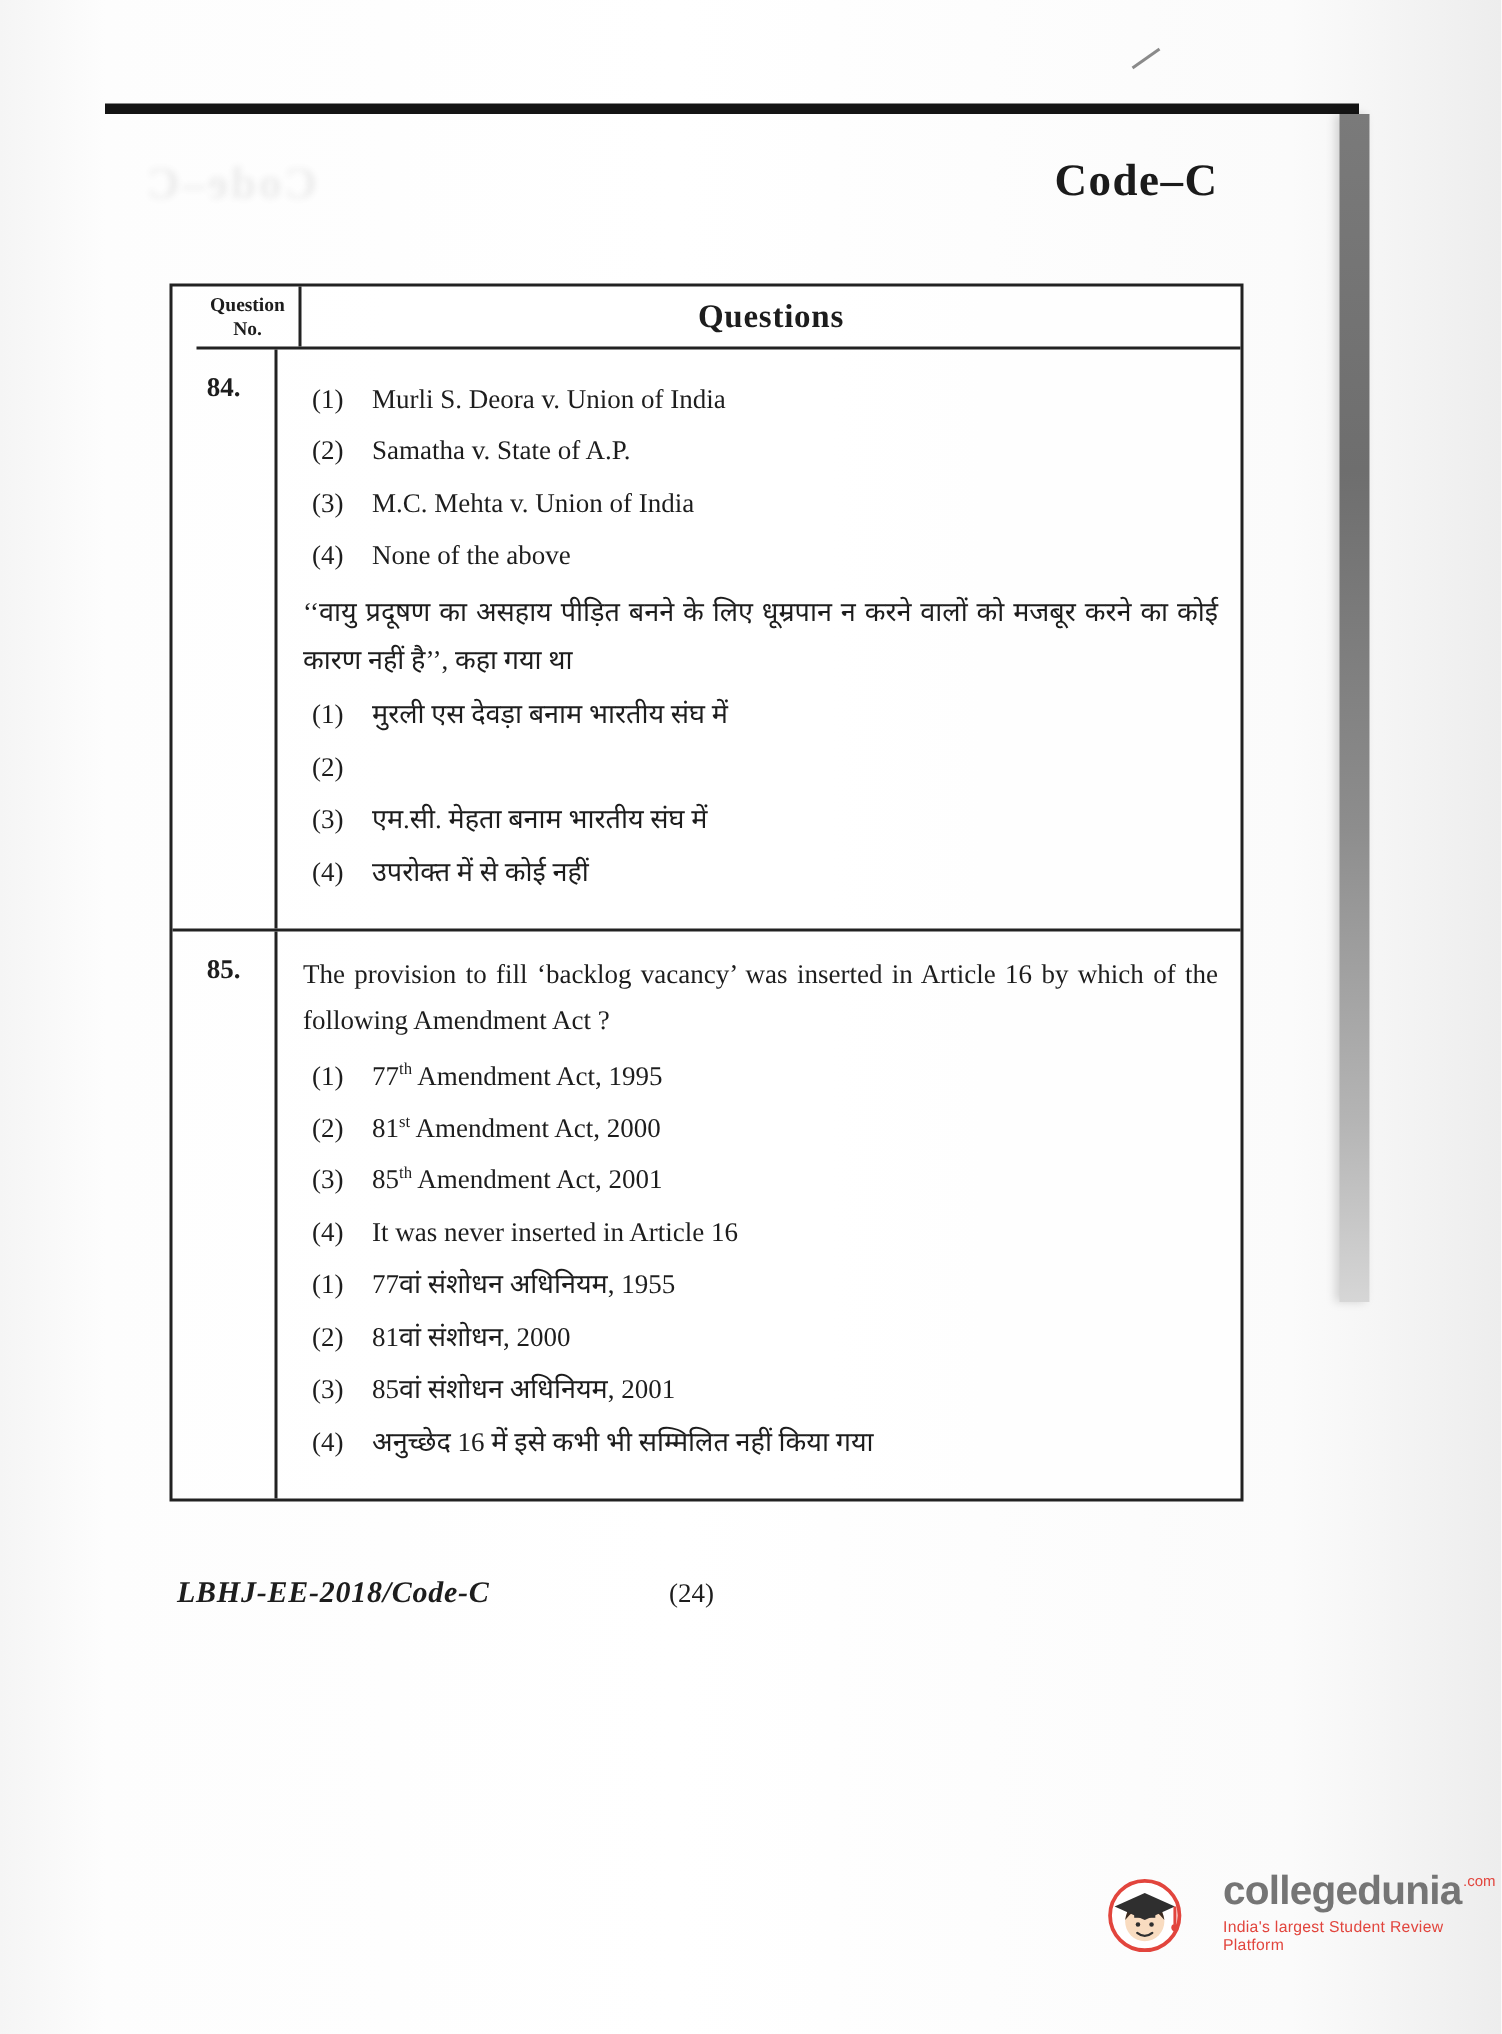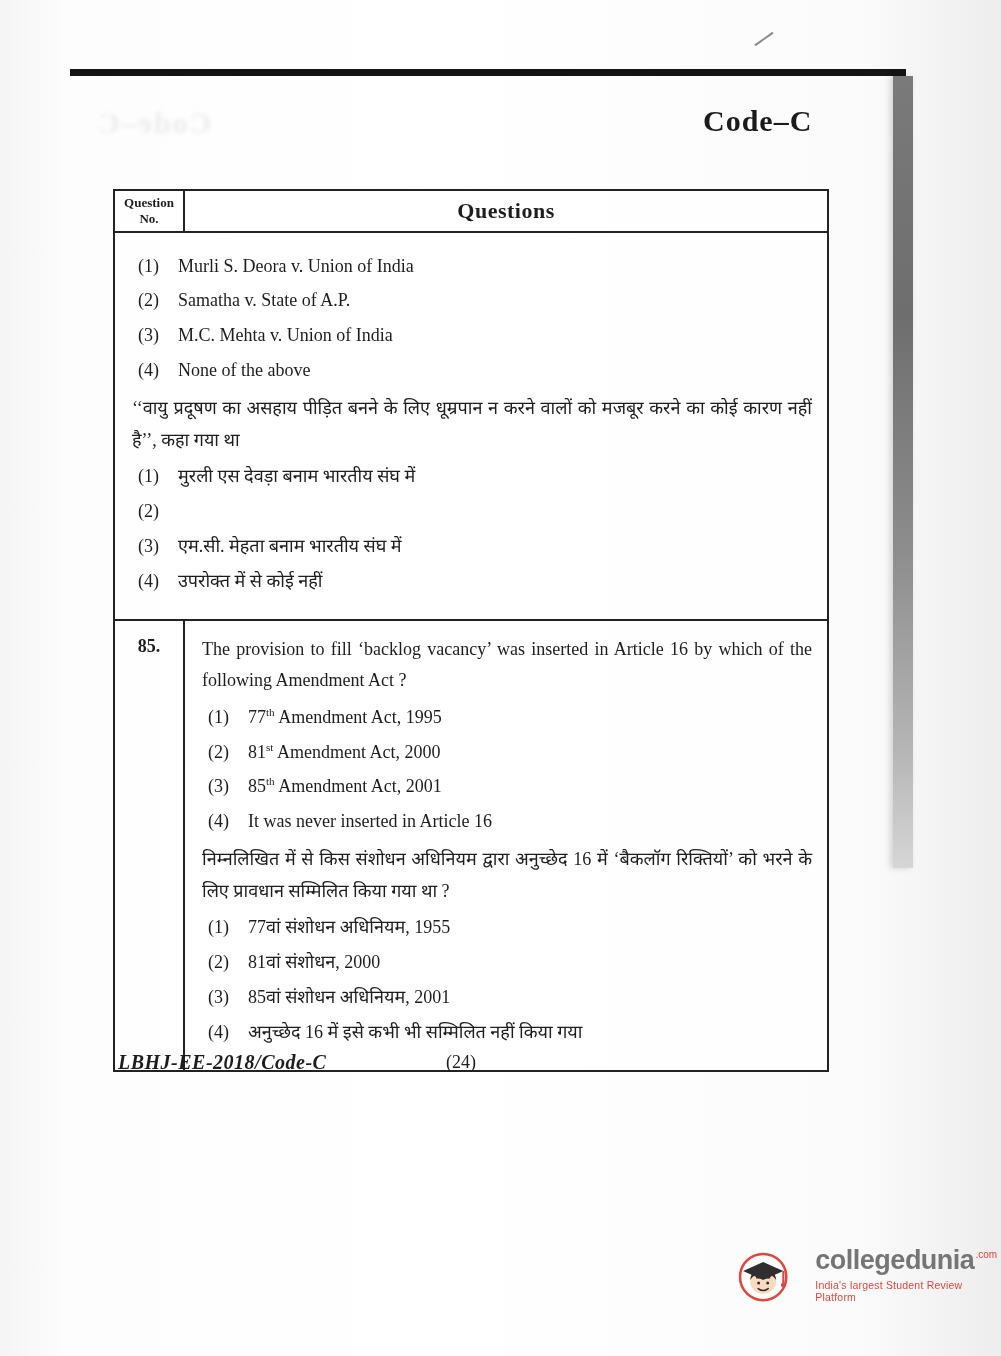--- a/index.html
+++ b/index.html
@@ -34,21 +34,21 @@
     color:#555; opacity:0.10; filter:blur(2px); transform:scaleX(-1);
   }
   .code-label {
     position:absolute; left:703px; top:104px;
     font-size:30px; font-weight:bold; letter-spacing:1px; color:#1b1b1b;
   }
   .qtable {
     position:absolute; left:113px; top:189px; width:716px;
     border:2px solid #222; background:rgba(255,255,255,0.65);
   }
-  .thead { display:flex; border-bottom:2px solid #222; }
+  .thead { display:flex; border-bottom:2px solid #222;margin-left:16px; }
   .th-no {
     width:70px; border-right:2px solid #222;
     font-size:13px; font-weight:bold; text-align:center;
     padding:4px 2px 3px 2px; line-height:1.25;
   }
   .th-q {
     flex:1; display:flex; align-items:center; justify-content:center;
     font-size:22px; font-weight:bold; letter-spacing:0.5px; padding:6px 0;
   }
   .qrow { display:flex; }
@@ -95,20 +95,21 @@
   <div class="qtable">
     <div class="thead">
       <div class="th-no">
         <span>Question</span><br>
         <span>No.</span>
       </div>
       <div class="th-q">Questions</div>
     </div>
 
     <div class="qrow bordered">
+      <div class="qno">84.</div>
       <div class="qbody">
 
         <div class="opt">
           <span class="opt-num">(1)</span>
           <span class="opt-text">Murli S. Deora v. Union of India</span>
         </div>
         <div class="opt">
           <span class="opt-num">(2)</span>
           <span class="opt-text">Samatha v. State of A.P.</span>
         </div>
@@ -156,21 +157,20 @@
         </div>
         <div class="opt">
           <span class="opt-num">(3)</span>
           <span class="opt-text"><span>85</span><sup>th</sup><span> Amendment Act, 2001</span></span>
         </div>
         <div class="opt">
           <span class="opt-num">(4)</span>
           <span class="opt-text"><span>It was never inserted in Article 16</span><sup></sup><span></span></span>
         </div>
 
-        <div class="stem hi">निम्नलिखित में से किस संशोधन अधिनियम द्वारा अनुच्छेद 16 में ‘बैकलॉग रिक्तियों’ को भरने के लिए प्रावधान सम्मिलित किया गया था ?</div>
 
         <div class="opt">
           <span class="opt-num">(1)</span>
           <span class="opt-text">77वां संशोधन अधिनियम, 1955</span>
         </div>
         <div class="opt">
           <span class="opt-num">(2)</span>
           <span class="opt-text">81वां संशोधन, 2000</span>
         </div>
         <div class="opt">

